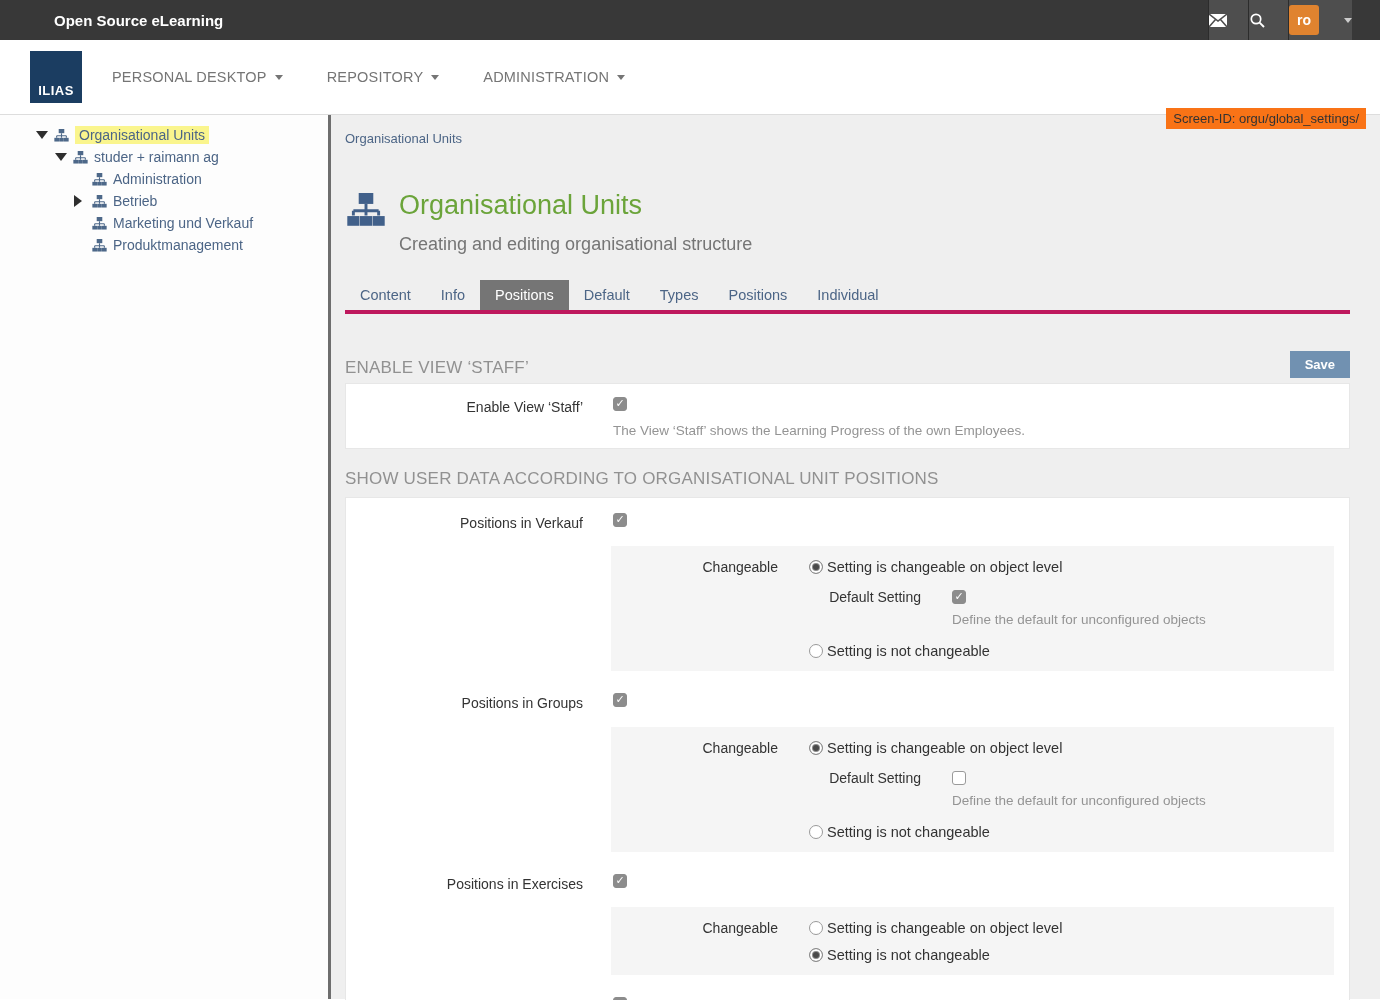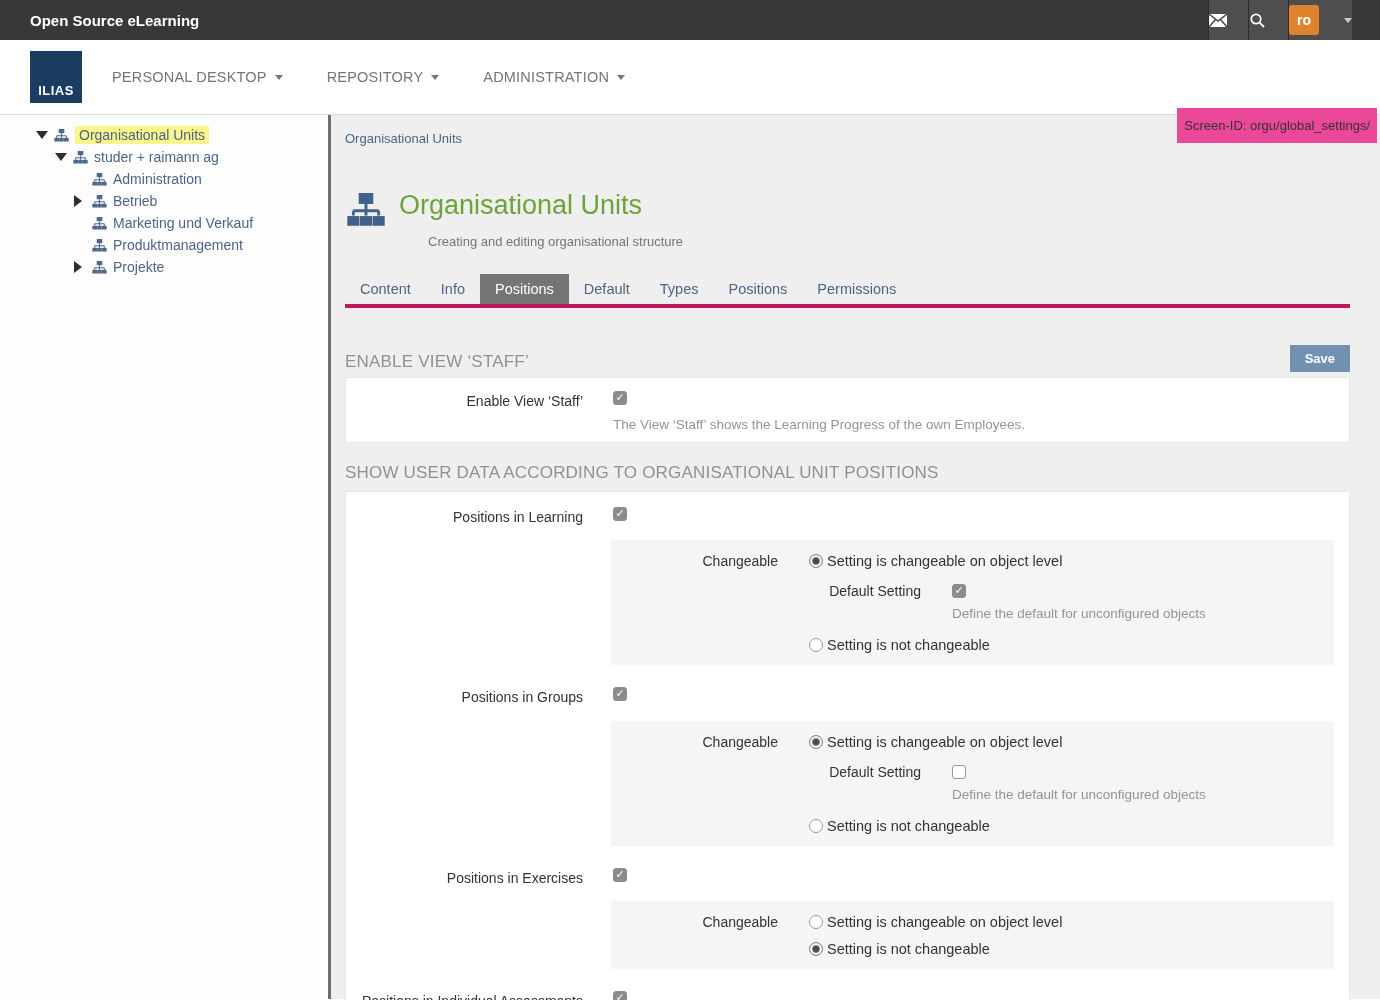--- a/index.html
+++ b/index.html
@@ -3,21 +3,21 @@
 <meta charset="utf-8">
 <style>
   * { box-sizing: border-box; }
   html,body { margin:0; padding:0; }
   body {
     width:1380px; height:1000px; overflow:hidden; position:relative;
     font-family:"Liberation Sans", sans-serif; background:#ffffff; color:#333;
   }
 
   
-  .topbar { height:40px; background:#383838; display:flex; align-items:center; justify-content:space-between; }
+  .topbar { height:40px; background:#383838; display:flex; align-items:center; justify-content:space-between;padding-left:24px; }
   .topbar-title { color:#fff; font-weight:700; font-size:15px; margin-left:30px; }
   .topbar-right { display:flex; height:40px; margin-right:28px; }
   .tb-box { width:40px; height:40px; background:#4e4e4e; border-left:1px solid #2c2c2c;
             display:flex; align-items:center; justify-content:space-between; cursor:pointer; }
   .tb-user-box { width:64px; gap:7px; }
   .avatar { width:30px; height:30px; background:#e0832f; border-radius:3px; color:#fff;
             font-size:14px; font-weight:700; display:flex; align-items:center; justify-content:center; }
   .tb-caret { width:0; height:0; border-left:4px solid transparent; border-right:4px solid transparent;
               border-top:5px solid #cccccc; }
 
@@ -25,22 +25,22 @@
   .header { height:75px; background:#fff; display:flex; align-items:center; border-bottom:1px solid #dddddd; }
   .logo { width:52px; height:52px; margin-left:30px; background:#1b3d61;
           display:flex; align-items:flex-end; justify-content:center; padding-bottom:5px;
           color:#fff; font-weight:700; font-size:13px; letter-spacing:0.5px; cursor:pointer; }
   .nav { margin-left:30px; display:flex; gap:44px; }
   .nav-item { font-size:14.5px; color:#757575; letter-spacing:0.2px; cursor:pointer; display:flex; align-items:center; }
   .nav-caret { width:0; height:0; border-left:4px solid transparent; border-right:4px solid transparent;
                border-top:5px solid #757575; margin-left:8px; }
 
   
-  .screen-id { position:absolute; top:108px; right:3px; background:#ec4899; color:#333;
-               font-size:13px; padding:10px 7px; z-index:6; }
+  .screen-id { position:absolute; top:108px; right:14px; background:#f97316; color:#333;
+               font-size:13px; padding:3px 7px; z-index:6; }
 
   
   .main-wrap { display:flex; height:884px; }
   .sidebar { width:328px; background:#fdfdfd; padding-top:9px; flex:none; }
   .vdivider { width:3px; background:#6e6e6e; flex:none; }
   .content { flex:1; background:#efefef; padding:14px 30px 0 14px; position:relative; }
 
   
   .tree-row { display:flex; align-items:center; height:22px; font-size:14px; color:#4c6586; cursor:pointer; }
   .tree-row.l0 { padding-left:36px; } .tree-row.l1 { padding-left:55px; } .tree-row.l2 { padding-left:74px; }
@@ -49,21 +49,21 @@
   .tri.right::after { content:""; border-top:6px solid transparent; border-bottom:6px solid transparent; border-left:8px solid #2e2e2e; }
   .tree-ico { width:15px; height:13px; margin-right:6px; color:#4d6889; flex:none; }
   .tree-label { white-space:nowrap; }
   .tree-label.hl { background:#faf58d; padding:1px 4px; }
 
   
   .breadcrumb { font-size:13px; color:#4c6586; cursor:pointer; display:inline-block; }
   .title-block { margin-top:44px; display:flex; align-items:flex-start; }
   .title-ico { width:42px; height:34px; color:#41608a; margin-right:12px; margin-top:2px; }
   .page-title { font-size:27px; color:#6ba43a; font-weight:400; line-height:1.1; }
-  .page-subtitle { margin-left:83px; margin-top:7px; font-size:13px; color:#757575; }
+  .page-subtitle { margin-left:54px; margin-top:7px; font-size:18px; color:#757575; }
 
   
   .tabs { margin-top:25px; display:flex; border-bottom:4px solid #be185d; }
   .tab { padding:7px 15px; font-size:14.5px; color:#4c6586; cursor:pointer; }
   .tab.on { background:#757575; color:#ffffff; }
 
   
   .section-head { margin-top:37px; display:flex; justify-content:space-between; align-items:flex-end; }
   .section-head.second { margin-top:20px; }
   .section-title { font-size:17px; color:#919191; font-weight:400; letter-spacing:0.2px; }
@@ -200,27 +200,20 @@
         </svg>
       <span class="tree-label">Marketing und Verkauf</span>
     </div>
     <div class="tree-row l2">
       <span class="tri"></span>
       <svg class="tree-ico">
           <use href="#org-icon"></use>
         </svg>
       <span class="tree-label">Produktmanagement</span>
     </div>
-    <div class="tree-row l2">
-      <span class="tri right"></span>
-      <svg class="tree-ico">
-          <use href="#org-icon"></use>
-        </svg>
-      <span class="tree-label">Projekte</span>
-    </div>
   </div>
 
   <div class="vdivider"></div>
 
   <div class="content">
 
     <span class="breadcrumb">Organisational Units</span>
 
     <div class="title-block">
       <svg class="title-ico">
@@ -230,21 +223,21 @@
     </div>
     <div class="page-subtitle">Creating and editing organisational structure</div>
 
     <div class="tabs">
       <div class="tab">Content</div>
       <div class="tab">Info</div>
       <div class="tab on">Positions</div>
       <div class="tab">Default</div>
       <div class="tab">Types</div>
       <div class="tab">Positions</div>
-      <div class="tab">Permissions</div>
+      <div class="tab">Individual</div>
     </div>
 
     
     <div class="section-head">
       <span class="section-title">ENABLE VIEW ‘STAFF’</span>
       <button class="btn-save">Save</button>
     </div>
     <div class="panel first">
       <div class="frow">
         <div class="flabel">Enable View ‘Staff’</div>
@@ -256,21 +249,21 @@
     </div>
 
     
     <div class="section-head second">
       <span class="section-title">SHOW USER DATA ACCORDING TO ORGANISATIONAL UNIT POSITIONS</span>
     </div>
     <div class="panel second">
 
       <div class="pos-block">
         <div class="frow">
-          <div class="flabel">Positions in Learning</div>
+          <div class="flabel">Positions in Verkauf</div>
           <div class="fctrl">
             <span class="cb on"></span>
           </div>
         </div>
         <div class="subpanel">
           <div class="srow">
             <div class="sublabel">Changeable</div>
             <span class="radio-item">
               <span class="radio on"></span>
               <span class="rtext">Setting is changeable on object level</span>

